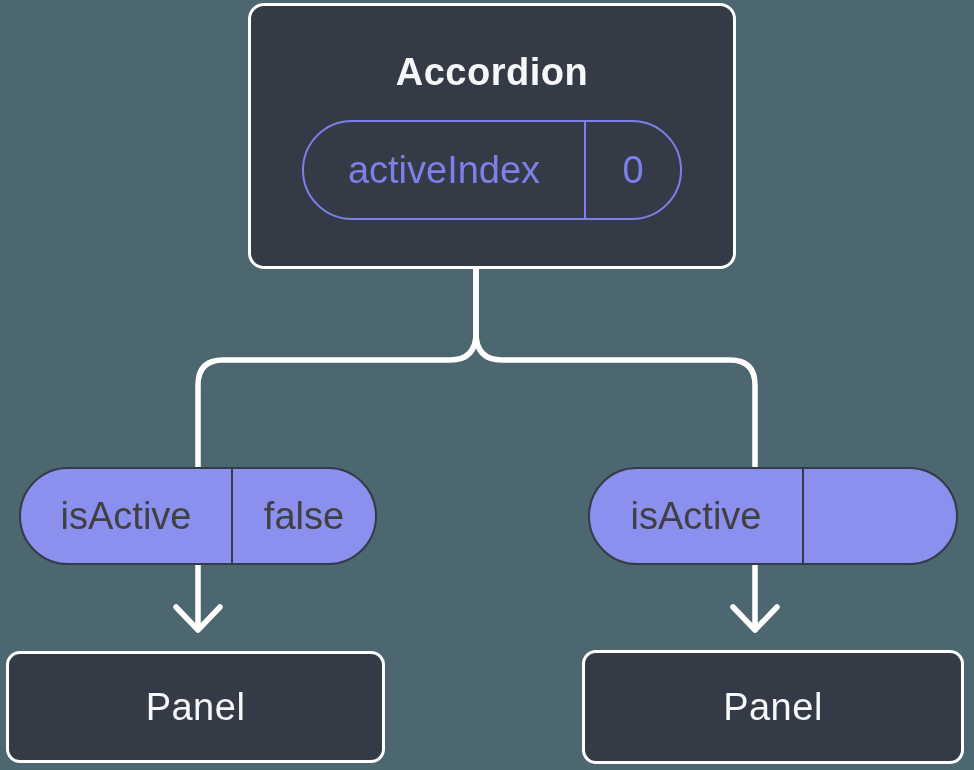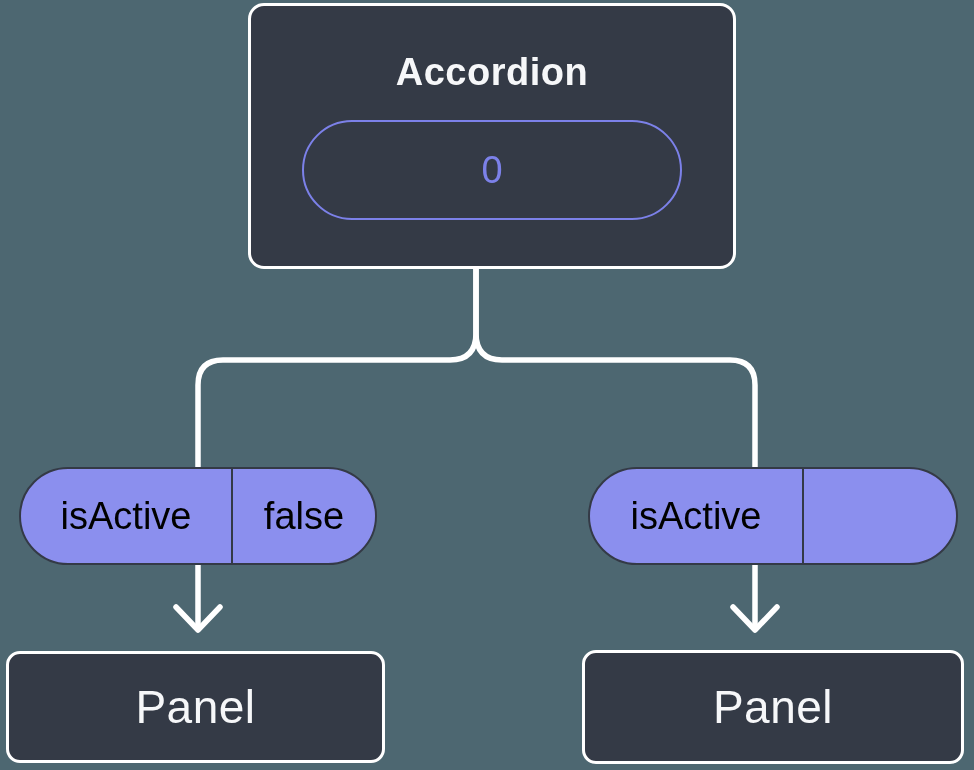--- a/index.html
+++ b/index.html
@@ -68,36 +68,36 @@
   .pill-outline .pill-key {
     width: 280px;
     border-right: 2.5px solid #7C81E9;
   }
   .pill-outline .pill-value { flex: 1; }
   .pill-solid {
     position: absolute;
     background: #8B8FEE;
     border: 2.5px solid #343A46;
     border-radius: 49px;
-    color: #000000;
+    color: #404040;
     top: 467px;
     height: 98px;
   }
   .pill-solid .pill-key { border-right: 2.5px solid #343A46; }
   .pill-solid .pill-value { flex: 1; }
   .pill-left { left: 19px; width: 358px; }
   .pill-left .pill-key { width: 210px; }
   .pill-right { left: 588px; width: 370px; }
   .pill-right .pill-key { width: 212px; }
   .panel-node {
     border-radius: 14px;
     display: flex;
     align-items: center;
     justify-content: center;
-    font-size: 46px;
+    font-size: 38px;
     font-weight: 500;
     letter-spacing: 0.5px;
   }
   .panel-left { left: 6px; top: 651px; width: 379px; height: 112px; }
   .panel-right { left: 582px; top: 650px; width: 382px; height: 114px; }
 </style>
 </head>
 <body>
 
 <div class="stage">
@@ -105,20 +105,21 @@
   <svg class="connectors" viewBox="0 0 974 770" aria-hidden="true">
     <path d="M476 268 L476 333 Q476 360 450 360 L223 360 Q198 360 198 385 L198 627"></path>
     <path d="M476 268 L476 333 Q476 360 502 360 L730 360 Q755 360 755 385 L755 627"></path>
     <path class="arrowhead" d="M176 607 L198 630 L220 607"></path>
     <path class="arrowhead" d="M733 607 L755 630 L777 607"></path>
   </svg>
 
   <div class="node root-node">
     <div class="root-title">Accordion</div>
     <div class="prop-pill pill-outline">
+      <span class="seg pill-key">activeIndex</span>
       <span class="seg pill-value">0</span>
     </div>
   </div>
 
   <div class="prop-pill pill-solid pill-left">
     <span class="seg pill-key">isActive</span>
     <span class="seg pill-value">false</span>
   </div>
 
   <div class="prop-pill pill-solid pill-right">

